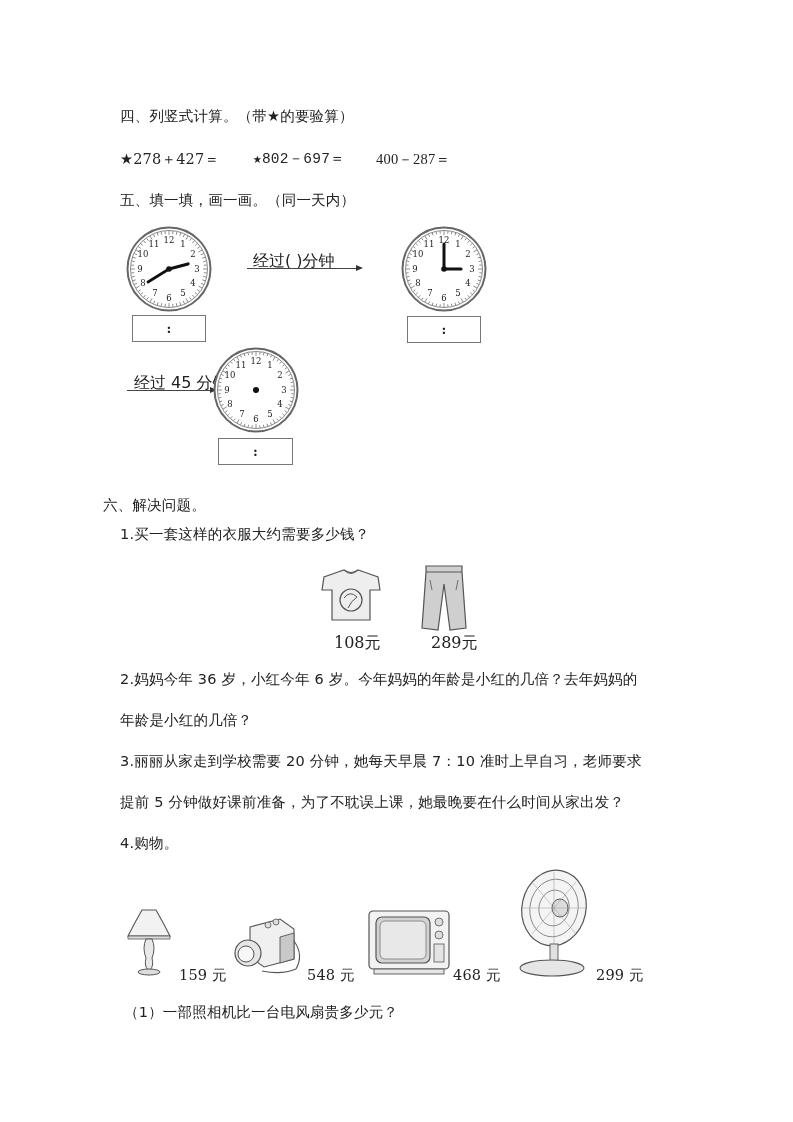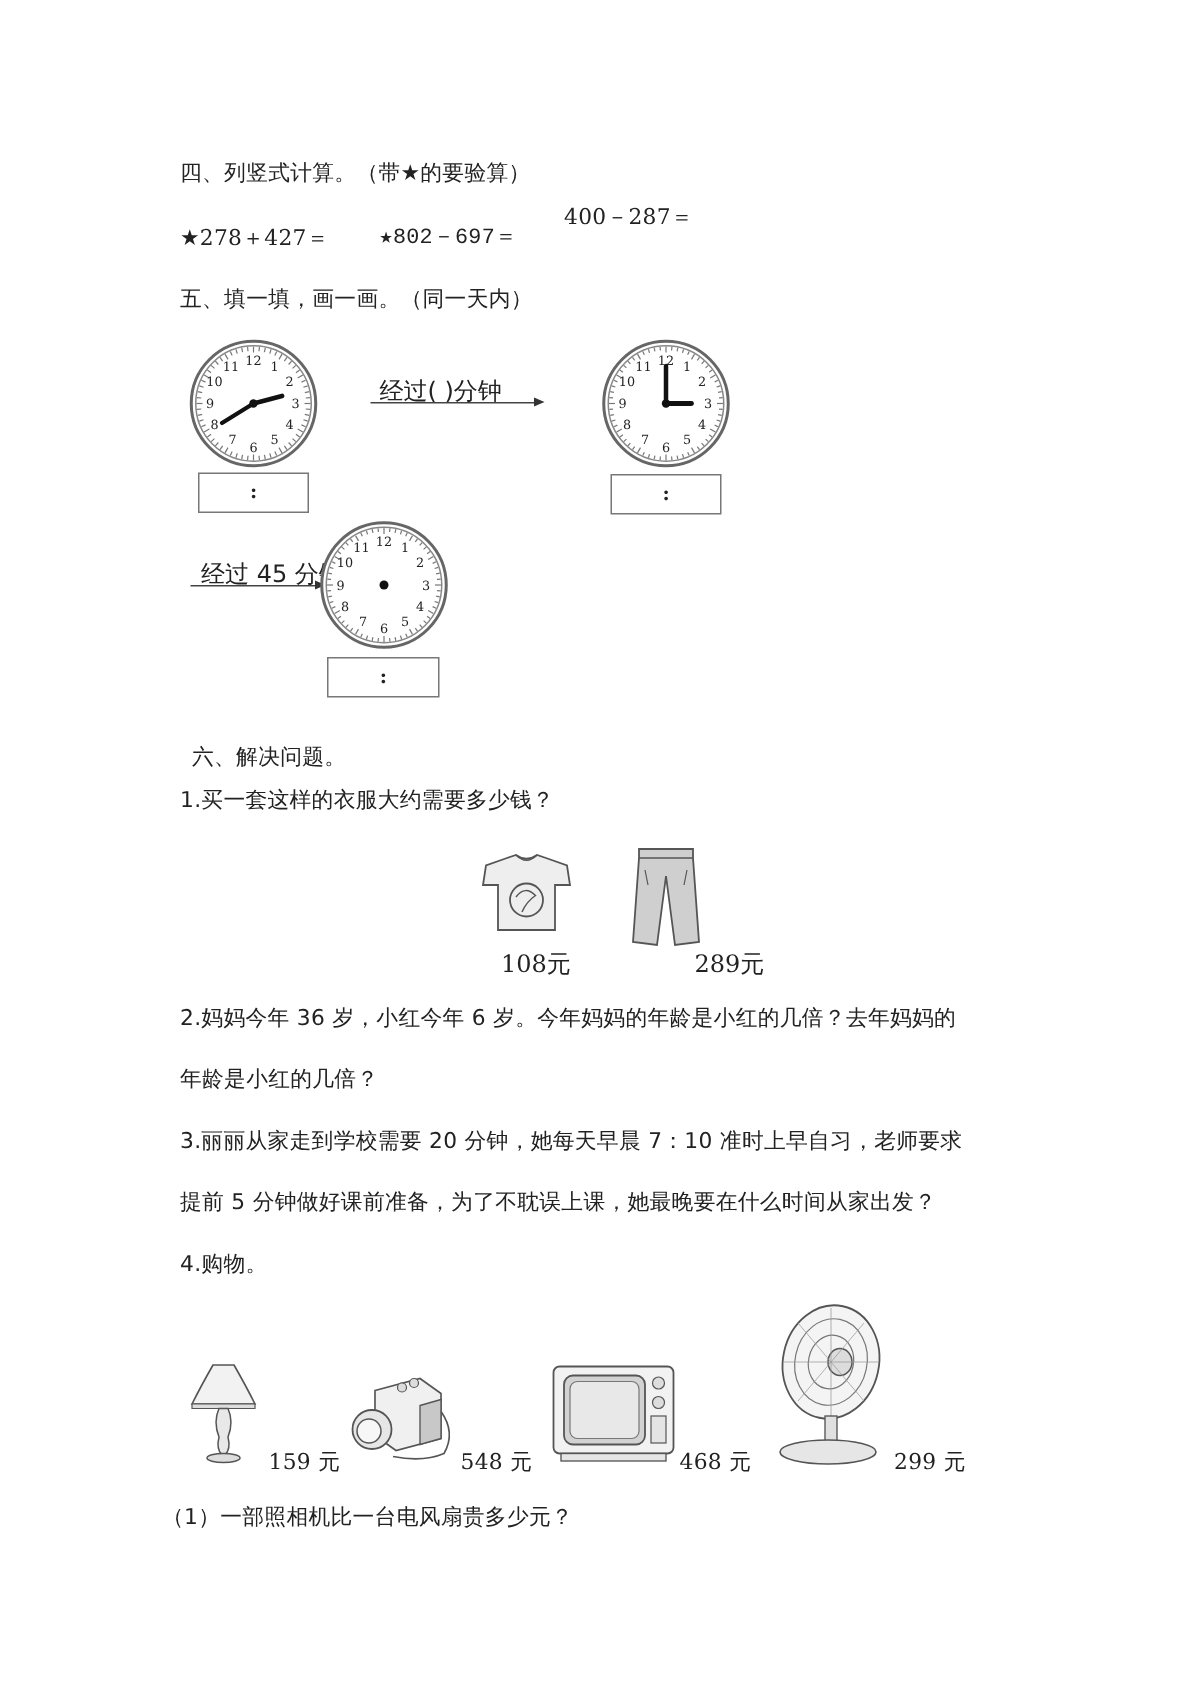--- a/index.html
+++ b/index.html
@@ -24,21 +24,21 @@
     border-left: 7px solid #333;
   }
   svg { position: absolute; overflow: visible; }
 </style>
 </head>
 <body>
 
 <div class="abs txt sans" style="left:120px; top:107px;">四、列竖式计算。（带★的要验算）</div>
 <div class="abs txt" style="left:120px; top:150px;">★278＋427＝</div>
 <div class="abs txt" style="left:253px; top:150px;font-family:Liberation Mono, monospace;">★802－697＝</div>
-<div class="abs txt" style="left:376px; top:136px;">400－287＝</div>
+<div class="abs txt" style="left:376px; top:150px;font-family:Liberation Serif, serif;">400－287＝</div>
 
 <div class="abs txt sans" style="left:120px; top:191px;">五、填一填，画一画。（同一天内）</div>
 
 <svg style="left:126px; top:226px;" width="86" height="86" viewBox="0 0 86 86">
   <circle cx="43" cy="43" r="41.5" fill="#fff" stroke="#666" stroke-width="2"></circle>
   <circle cx="43" cy="43" r="38.5" fill="none" stroke="#888" stroke-width="1"></circle>
   <g stroke="#777" stroke-width="0.8">
     <line x1="43" y1="5" x2="43" y2="9" transform="rotate(0 43 43)"></line>
       <line x1="43" y1="5" x2="43" y2="8" transform="rotate(6 43 43)"></line>
       <line x1="43" y1="5" x2="43" y2="8" transform="rotate(12 43 43)"></line>
@@ -289,37 +289,37 @@
       <text x="29" y="70">7</text>
     <text x="17" y="60">8</text>
       <text x="14" y="46">9</text>
       <text x="17" y="31">10</text>
       <text x="28" y="21">11</text>
   </g>
   <circle cx="43" cy="43" r="3" fill="#111"></circle>
 </svg>
 <div class="box" style="left:218px; top:438px; width:73px; height:25px;">:</div>
 
-<div class="abs txt sans" style="left:128px; top:496px;">六、解决问题。</div>
+<div class="abs txt sans" style="left:103px; top:496px;">六、解决问题。</div>
 <div class="abs txt sans" style="left:120px; top:525px;">1.买一套这样的衣服大约需要多少钱？</div>
 
 <svg style="left:320px; top:568px;" width="62" height="56" viewBox="0 0 62 56">
   <path d="M18 4 L24 2 Q31 7 38 2 L44 4 L58 9 L60 22 L50 22 L50 52 L12 52 L12 22 L2 22 L4 9 Z" fill="#eeeeee" stroke="#555" stroke-width="1.2"></path>
   <path d="M24 2 Q31 9 38 2" fill="none" stroke="#555" stroke-width="1"></path>
   <circle cx="31" cy="32" r="11" fill="none" stroke="#555" stroke-width="1.2"></circle>
   <path d="M24 30 Q30 22 37 29 Q31 33 28 40" fill="none" stroke="#555" stroke-width="1"></path>
 </svg>
 <div class="abs small" style="left:334px; top:633px;">108元</div>
 
 <svg style="left:420px; top:564px;" width="48" height="70" viewBox="0 0 48 70">
   <path d="M6 2 L42 2 L42 8 L46 64 L30 66 L24 20 L18 66 L2 64 L6 8 Z" fill="#cfcfcf" stroke="#555" stroke-width="1.2"></path>
   <line x1="6" y1="8" x2="42" y2="8" stroke="#555" stroke-width="1"></line>
   <path d="M10 16 L12 26 M38 16 L36 26" stroke="#555" stroke-width="0.8"></path>
 </svg>
-<div class="abs small" style="left:431px; top:633px;margin-left:32px;">289元</div>
+<div class="abs small" style="left:431px; top:633px;">289元</div>
 
 <div class="abs txt sans" style="left:120px; top:670px;">2.妈妈今年 36 岁，小红今年 6 岁。今年妈妈的年龄是小红的几倍？去年妈妈的</div>
 <div class="abs txt sans" style="left:120px; top:711px;">年龄是小红的几倍？</div>
 
 <div class="abs txt sans" style="left:120px; top:752px;">3.丽丽从家走到学校需要 20 分钟，她每天早晨 7：10 准时上早自习，老师要求</div>
 <div class="abs txt sans" style="left:120px; top:793px;">提前 5 分钟做好课前准备，为了不耽误上课，她最晚要在什么时间从家出发？</div>
 <div class="abs txt sans" style="left:120px; top:834px;">4.购物。</div>
 
 <svg style="left:126px; top:908px;" width="46" height="68" viewBox="0 0 46 68">
   <path d="M16 2 L30 2 Q38 16 44 28 L2 28 Q8 16 16 2 Z" fill="#f2f2f2" stroke="#555" stroke-width="1.1"></path>
@@ -355,13 +355,13 @@
   <ellipse cx="40" cy="40" rx="32" ry="38" fill="#f4f4f4" stroke="#555" stroke-width="1.2" transform="rotate(12 40 40)"></ellipse>
   <ellipse cx="40" cy="40" rx="24" ry="29" fill="none" stroke="#777" stroke-width="0.8" transform="rotate(12 40 40)"></ellipse>
   <ellipse cx="40" cy="40" rx="15" ry="18" fill="none" stroke="#777" stroke-width="0.8" transform="rotate(12 40 40)"></ellipse>
   <ellipse cx="46" cy="40" rx="8" ry="9" fill="#dcdcdc" stroke="#555" stroke-width="1"></ellipse>
   <path d="M40 4 L40 76 M8 40 L72 40 M18 14 L62 66 M62 14 L18 66" stroke="#999" stroke-width="0.5"></path>
   <rect x="36" y="76" width="8" height="18" fill="#e0e0e0" stroke="#555" stroke-width="0.9"></rect>
   <ellipse cx="38" cy="100" rx="32" ry="8" fill="#e6e6e6" stroke="#555" stroke-width="1.1"></ellipse>
 </svg>
 <div class="abs txt" style="left:596px; top:966px;">299 元</div>
 
-<div class="abs txt sans" style="left:108px; top:1003px;">（1）一部照相机比一台电风扇贵多少元？</div>
+<div class="abs txt sans" style="left:124px; top:1003px;">（1）一部照相机比一台电风扇贵多少元？</div>
 
 </body></html>

